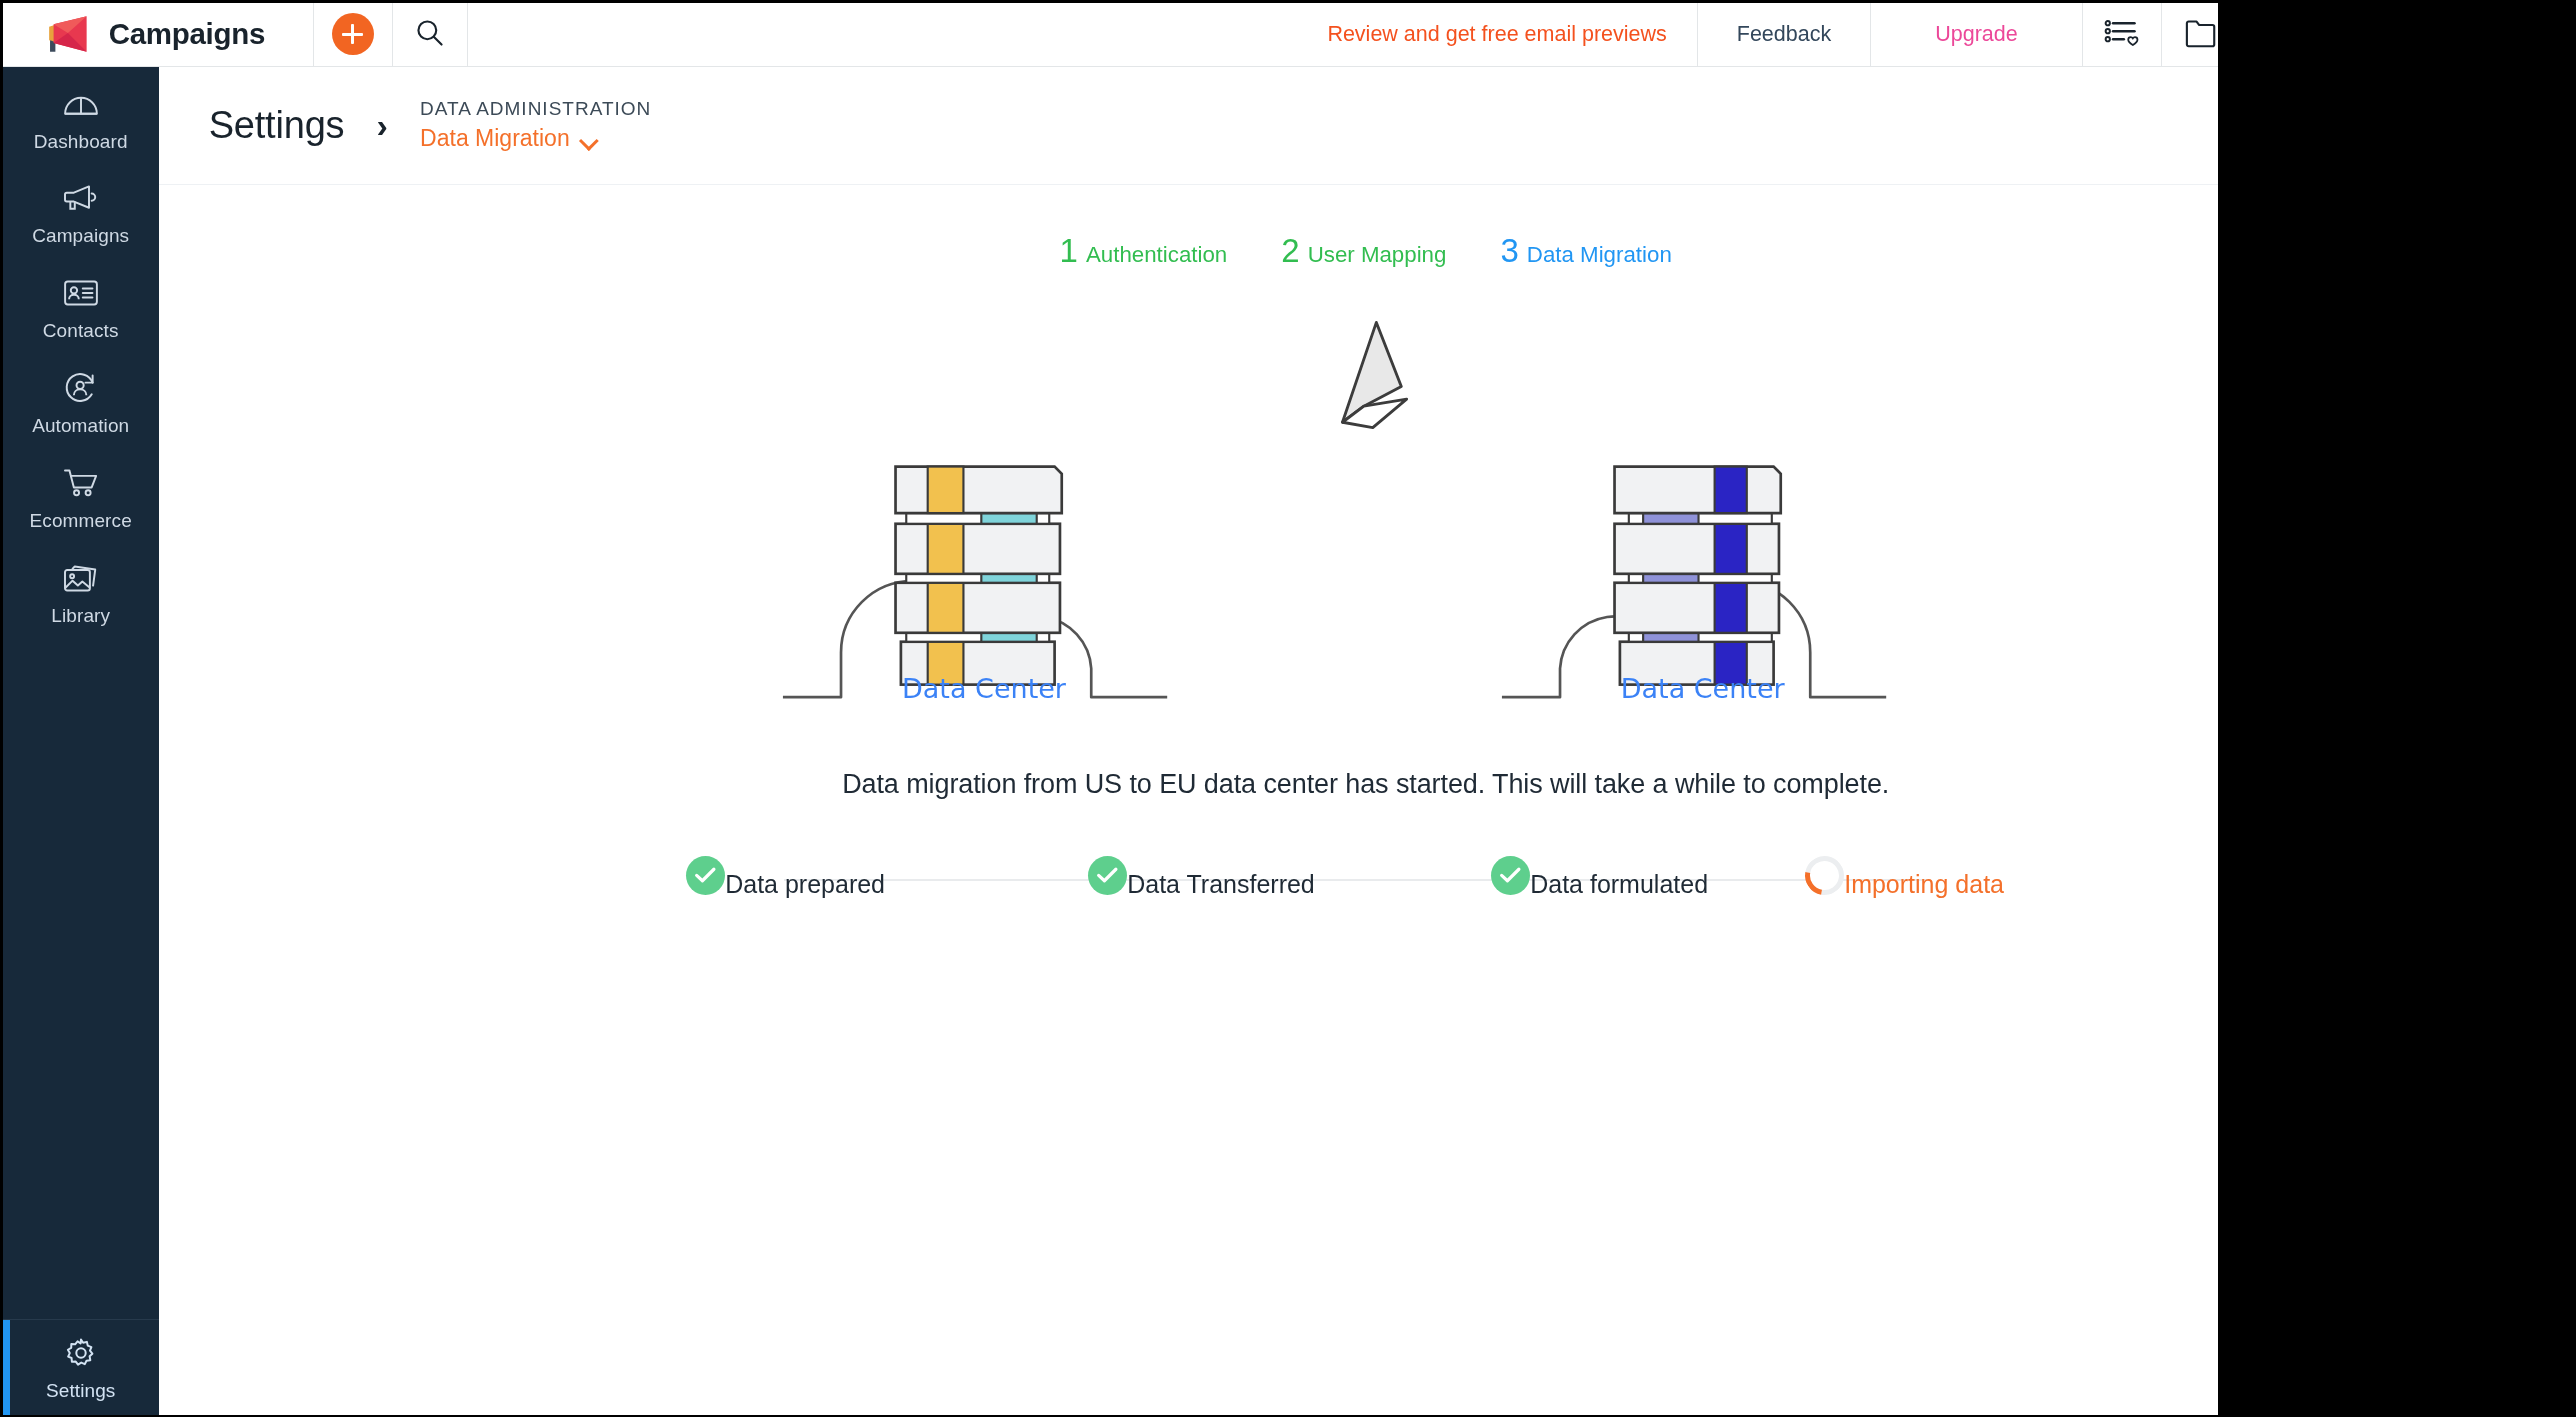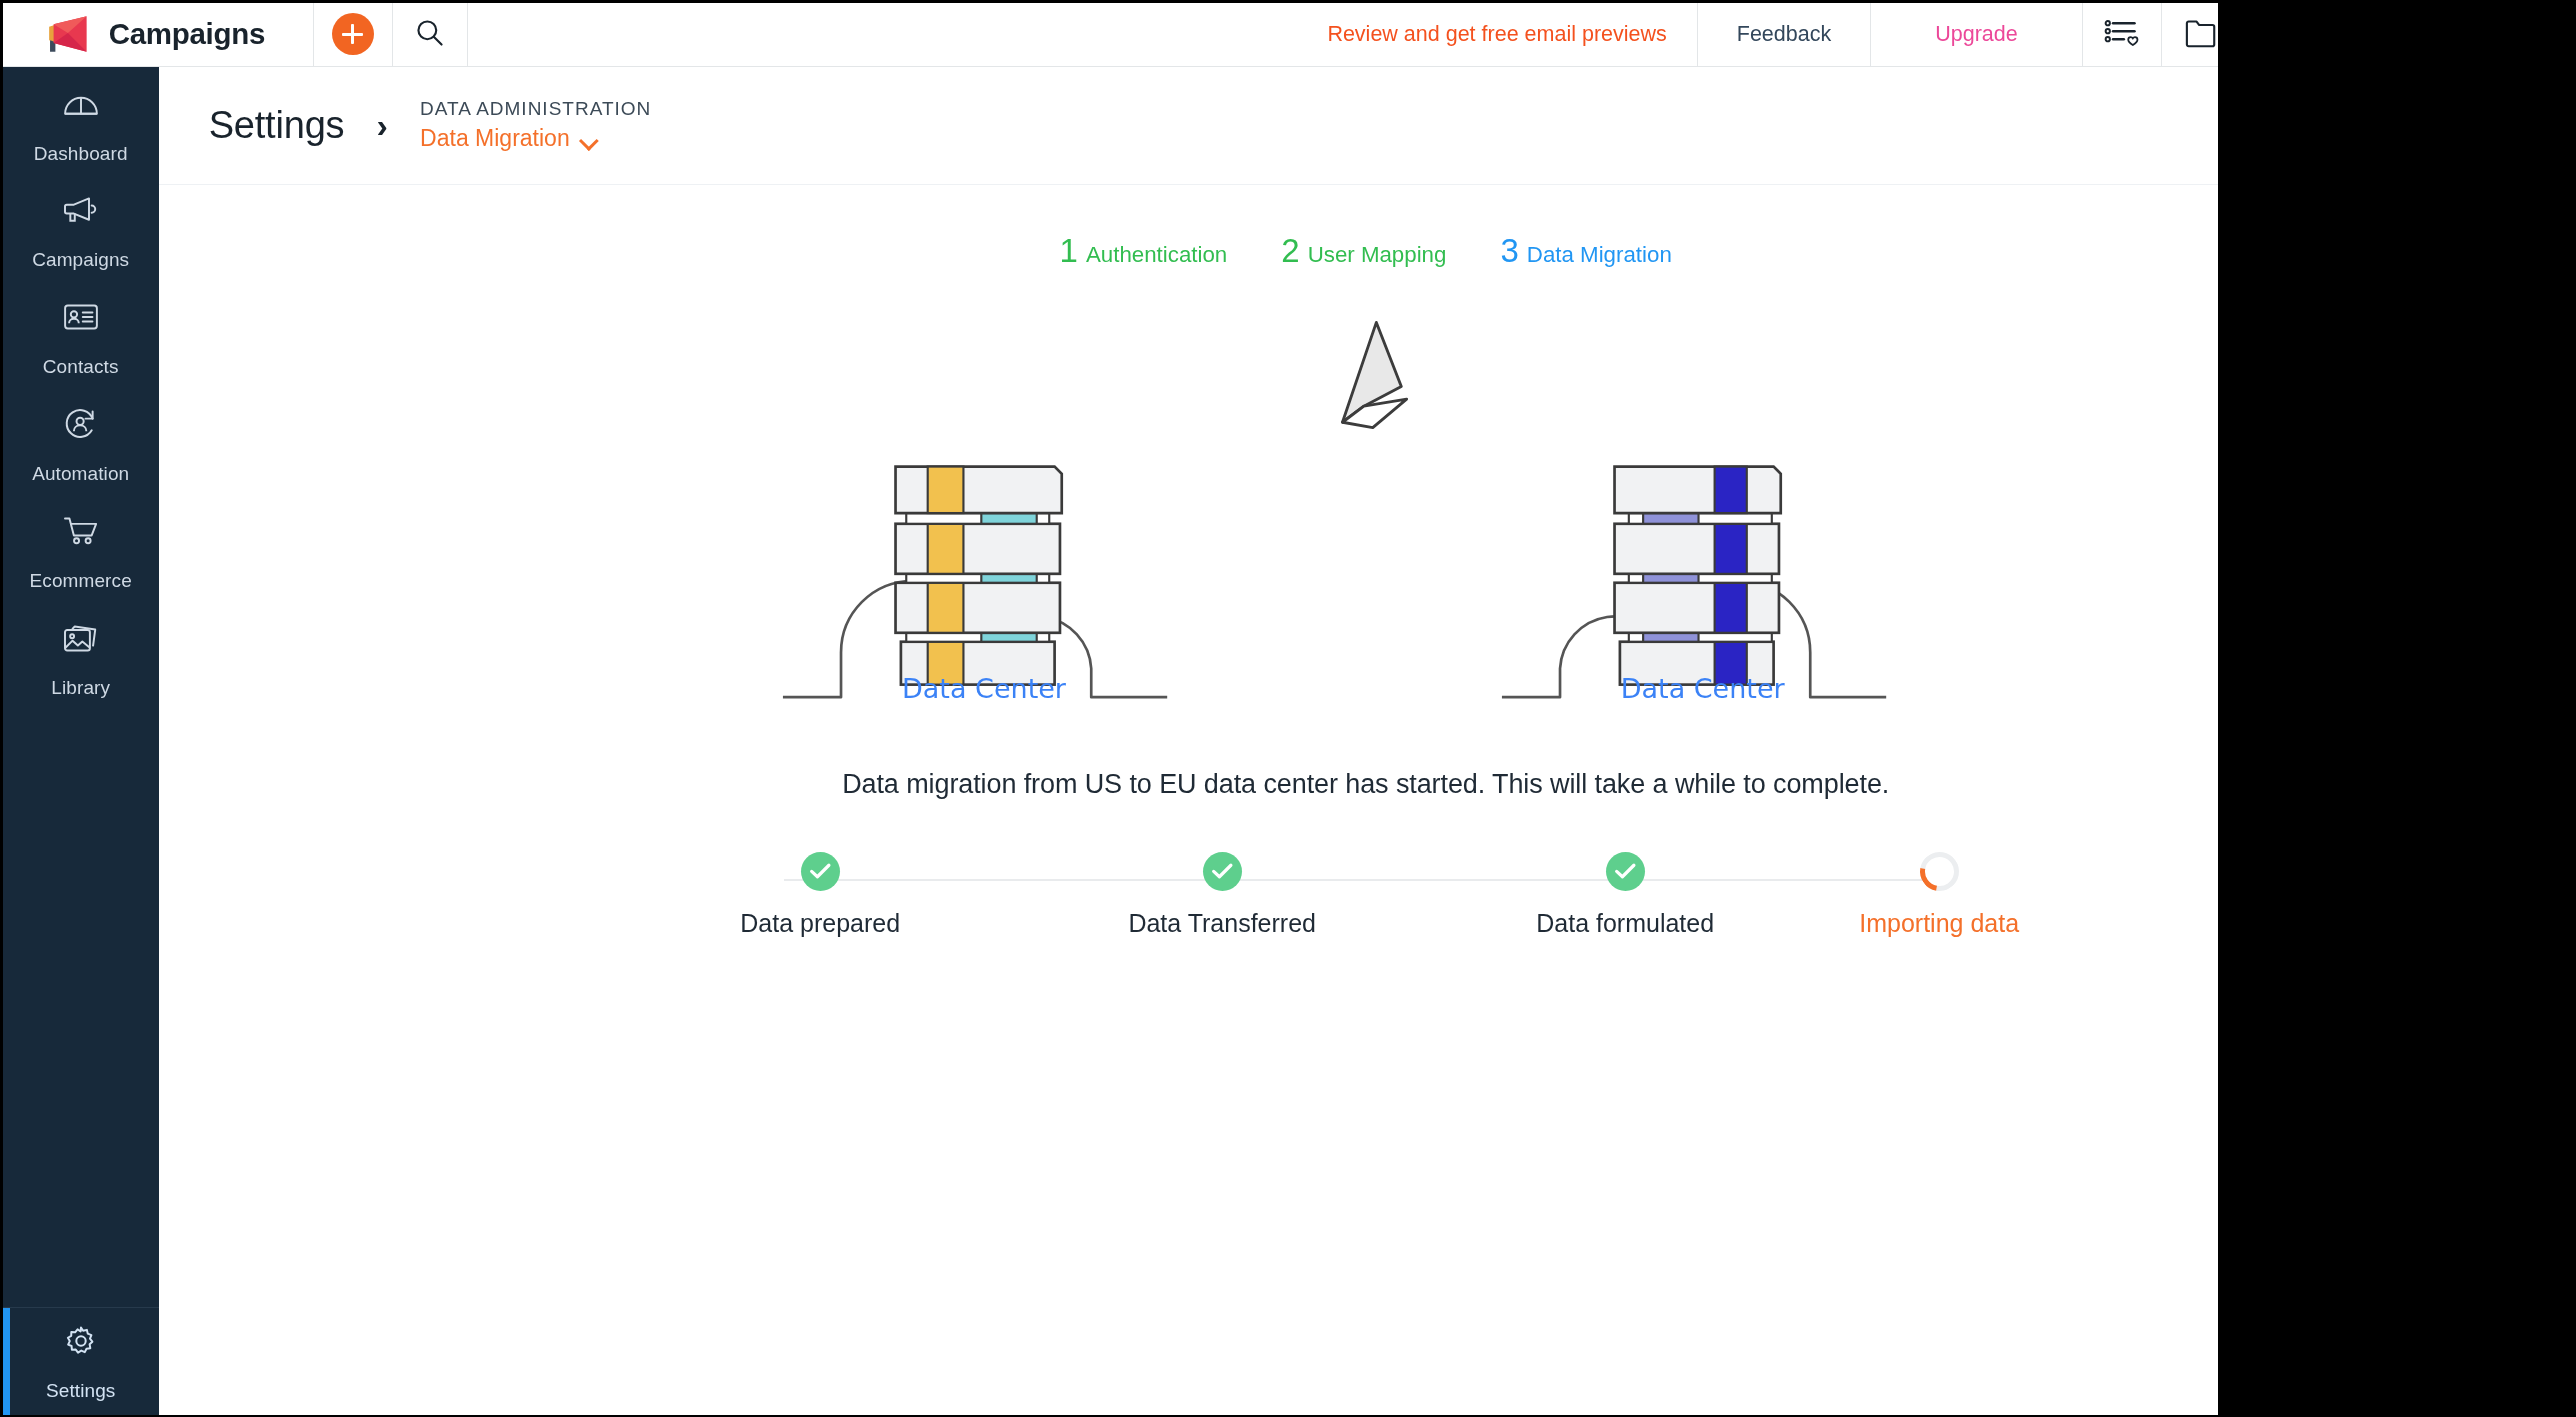--- a/index.html
+++ b/index.html
@@ -66,21 +66,21 @@
     display:flex; align-items:center; justify-content:center; cursor:pointer; flex:none;
   }
 
   
   .sidebar {
     position:absolute; left:0; top:64px; width:156px; height:1348px;
     background:#17293a;
   }
   .nav-item {
     display:flex; flex-direction:column; align-items:center; justify-content:center;
-    gap:20px; padding:14.3px 0 12.5px; cursor:pointer; position:relative;
+    gap:8px; padding:14.3px 0 12.5px; cursor:pointer; position:relative;
   }
   .nav-item .nav-label {
     font-size:19px; color:#cfd9e4; letter-spacing:0.1px; white-space:nowrap;
   }
   .nav-item.active .nav-label { color:#d3e3f3; }
   .nav-item.active::before {
     content:""; position:absolute; left:0; top:0; bottom:0; width:7.2px; background:#2196f3;
   }
   .nav-icon { width:39px; height:38px; display:flex; align-items:center; justify-content:center; }
   .nav-icon svg { display:block; }
@@ -148,21 +148,21 @@
 
   
   .track {
     position:relative; width:1341px; margin:52px auto 0; height:125px;
   }
   .track-line {
     position:absolute; left:89px; right:107px; top:27px; height:2.7px; background:#e9ebed;
   }
   .tstep {
     position:absolute; top:0; width:268px; margin-left:-134px;
-    display:flex; flex-direction:column; align-items:center;
+    display:flex; flex-direction:row; align-items:center;
   }
   .dot {
     width:39px; height:39px; border-radius:50%; background:#5ecf8d;
     display:flex; align-items:center; justify-content:center; position:relative; z-index:2;
   }
   .dot svg { display:block; }
   .spin {
     width:39px; height:39px; border-radius:50%;
     border:5.4px solid #eceef0; border-left-color:#f4702a;
     box-sizing:border-box; position:relative; z-index:2; background:#fff;

